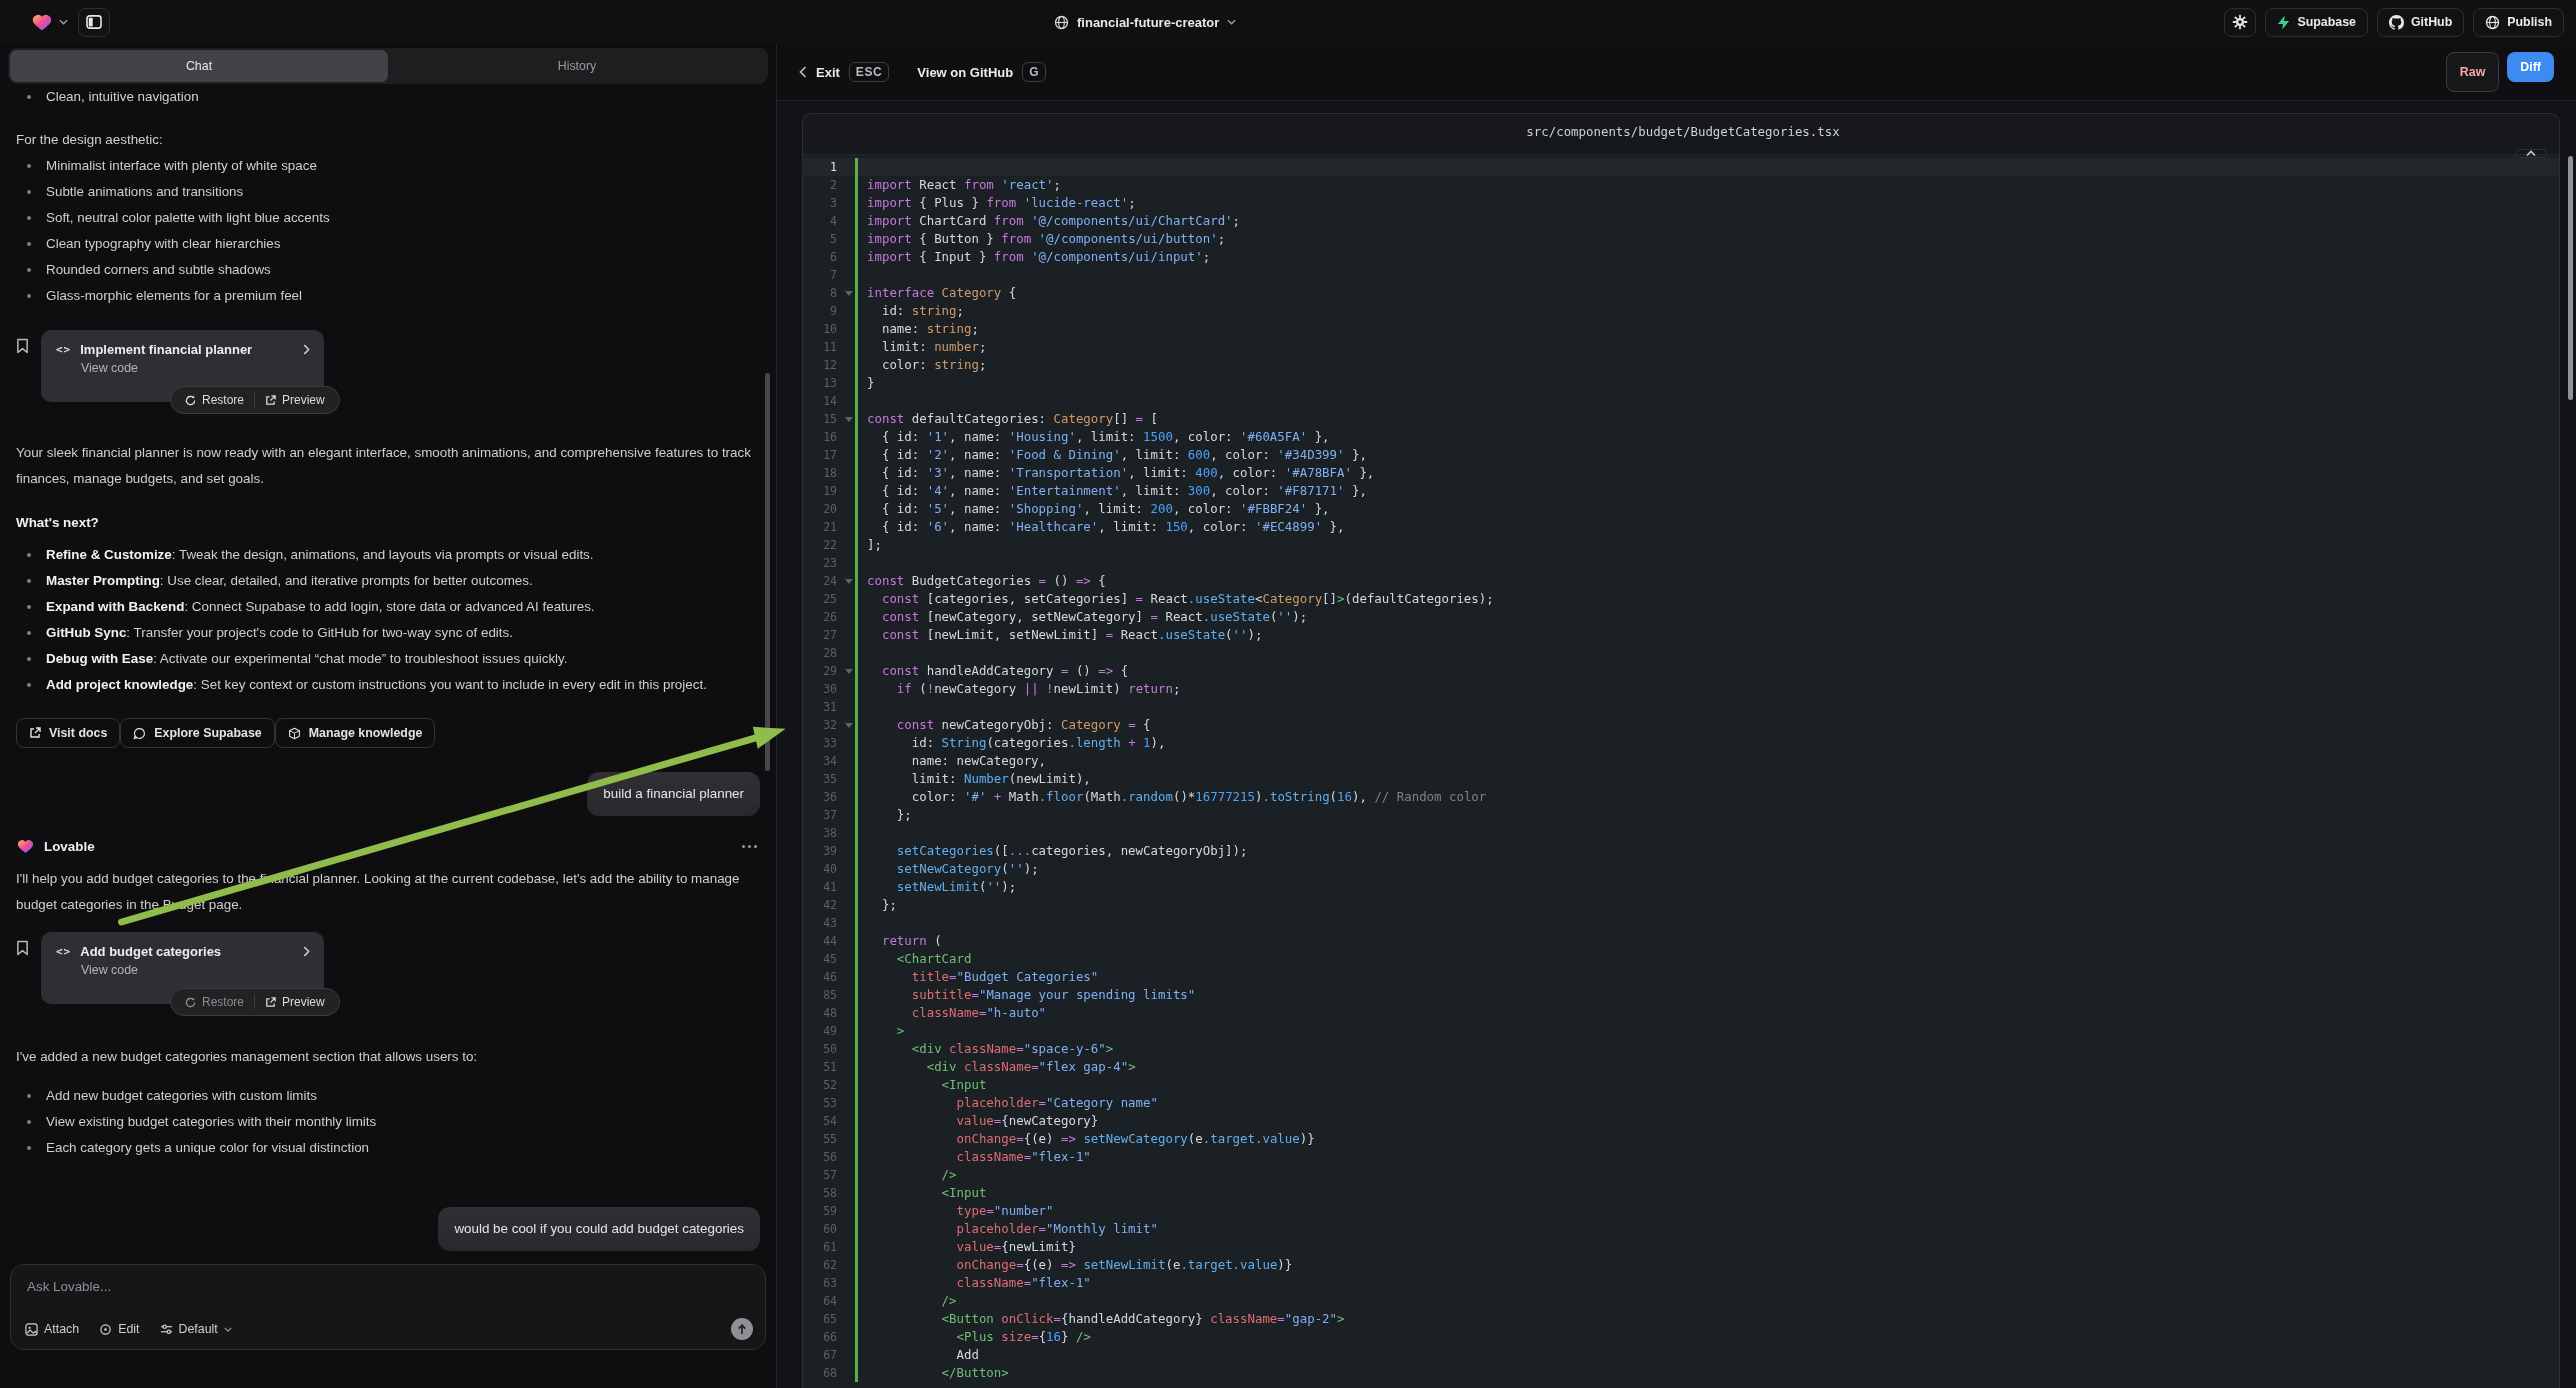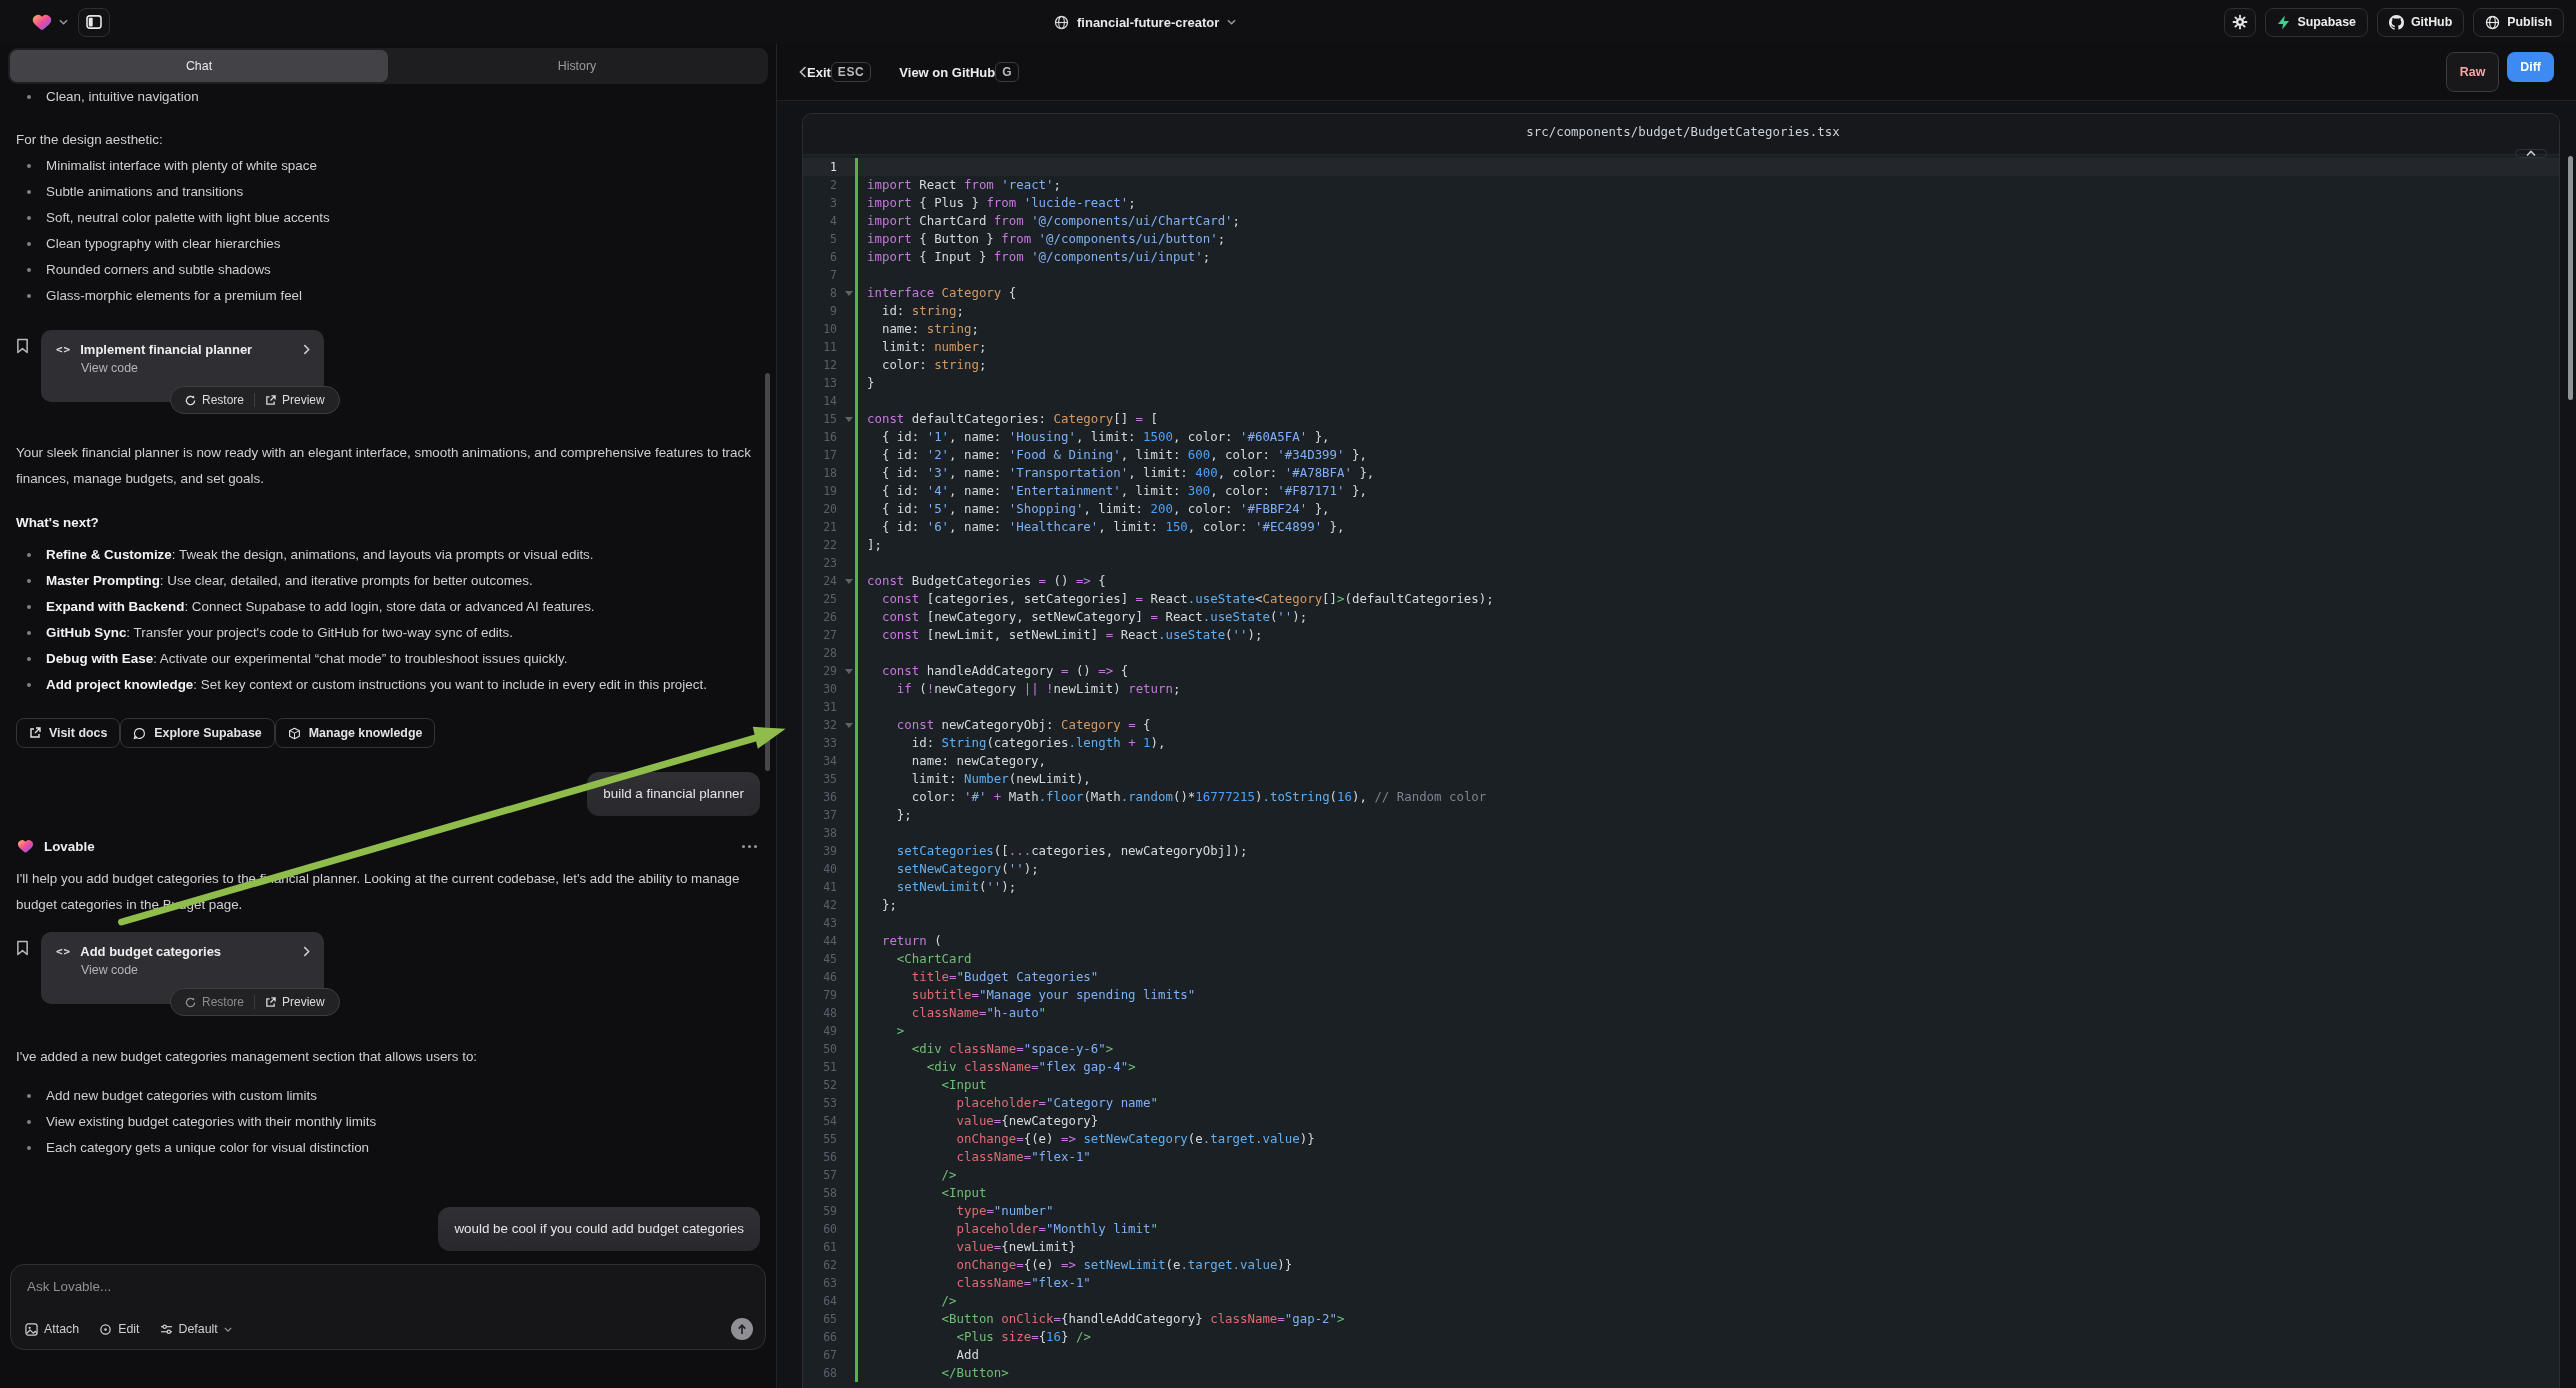--- a/index.html
+++ b/index.html
@@ -57,21 +57,21 @@
   .composer .ph{font-size:13.4px;color:#8f8f95;}
   .comp-row{position:absolute;left:14px;right:12px;bottom:9px;display:flex;align-items:center;gap:20px;}
   .comp-item{display:flex;align-items:center;gap:6px;font-size:12.4px;color:#cfcfd3;cursor:pointer;}
   .send{margin-left:auto;width:22px;height:22px;border-radius:50%;background:#909094;display:flex;align-items:center;justify-content:center;cursor:pointer;}
 
   .chat-scrollbar{position:absolute;right:6px;top:329px;width:5px;height:398px;border-radius:3px;background:#46464b;}
 
   
   .right{position:absolute;top:44px;left:777px;right:0;bottom:0;background:#0f0f11;}
   .right-header{height:56px;border-bottom:1px solid #222226;display:flex;align-items:center;padding:0 22px;gap:14px;}
-  .hdr-item{display:flex;align-items:center;font-size:13px;font-weight:600;color:#ececef;cursor:pointer;}
+  .hdr-item{display:flex;align-items:center;gap:9px;font-size:13px;font-weight:600;color:#ececef;cursor:pointer;}
   .kbd{border:1px solid #3b3b40;border-radius:6px;padding:2px 6px;font-size:12px;font-weight:700;letter-spacing:0.6px;color:#b9b9bf;text-transform:uppercase;}
   .hdr-right{margin-left:auto;display:flex;gap:8px;}
   .raw-btn{height:30px;padding:4px 13px;display:flex;align-items:center;border:1px solid #3a3a3f;border-radius:8px;background:#18181b;font-size:12.4px;font-weight:600;color:#fca5a5;cursor:pointer;}
   .diff-btn{height:30px;padding:0 13px;display:flex;align-items:center;border-radius:8px;background:#3d8bf2;font-size:12.4px;font-weight:600;color:#fff;cursor:pointer;}
 
   .code-area{position:absolute;top:57px;left:0;right:0;bottom:0;background:#121316;padding:12px 16px 0 25px;box-sizing:border-box;}
   .code-card{height:1285px;border:1px solid #2a2f35;border-bottom:none;border-radius:10px 10px 0 0;overflow:hidden;background:#1b2025;display:flex;flex-direction:column;}
   .card-header{height:40px;min-height:40px;background:#16181b;border-bottom:1px solid #23272c;display:flex;align-items:center;padding:0 12px 0 16px;gap:10px;flex-direction:column;}
   .file-path{font-family:"DejaVu Sans Mono",monospace;font-size:12.4px;color:#ccd2d9;}
   .collapse-btn{margin-left:auto;width:30px;height:28px;border:1px solid #2e3338;border-radius:8px;display:flex;align-items:center;justify-content:center;cursor:pointer;color:#c8cdd3;}
@@ -693,21 +693,21 @@
               <span class="gbar"></span>
               <span class="code">    <span class="t-tag">&lt;ChartCard</span></span>
             </div>
             <div class="code-row">
               <span class="ln">46</span>
               <span class="fold"></span>
               <span class="gbar"></span>
               <span class="code">      <span class="t-attr">title</span><span class="t-op">=</span><span class="t-str">"Budget Categories"</span></span>
             </div>
             <div class="code-row">
-              <span class="ln">79</span>
+              <span class="ln">85</span>
               <span class="fold"></span>
               <span class="gbar"></span>
               <span class="code">      <span class="t-attr">subtitle</span><span class="t-op">=</span><span class="t-str">"Manage your spending limits"</span></span>
             </div>
             <div class="code-row">
               <span class="ln">48</span>
               <span class="fold"></span>
               <span class="gbar"></span>
               <span class="code">      <span class="t-attr">className</span><span class="t-op">=</span><span class="t-str">"h-auto"</span></span>
             </div>

